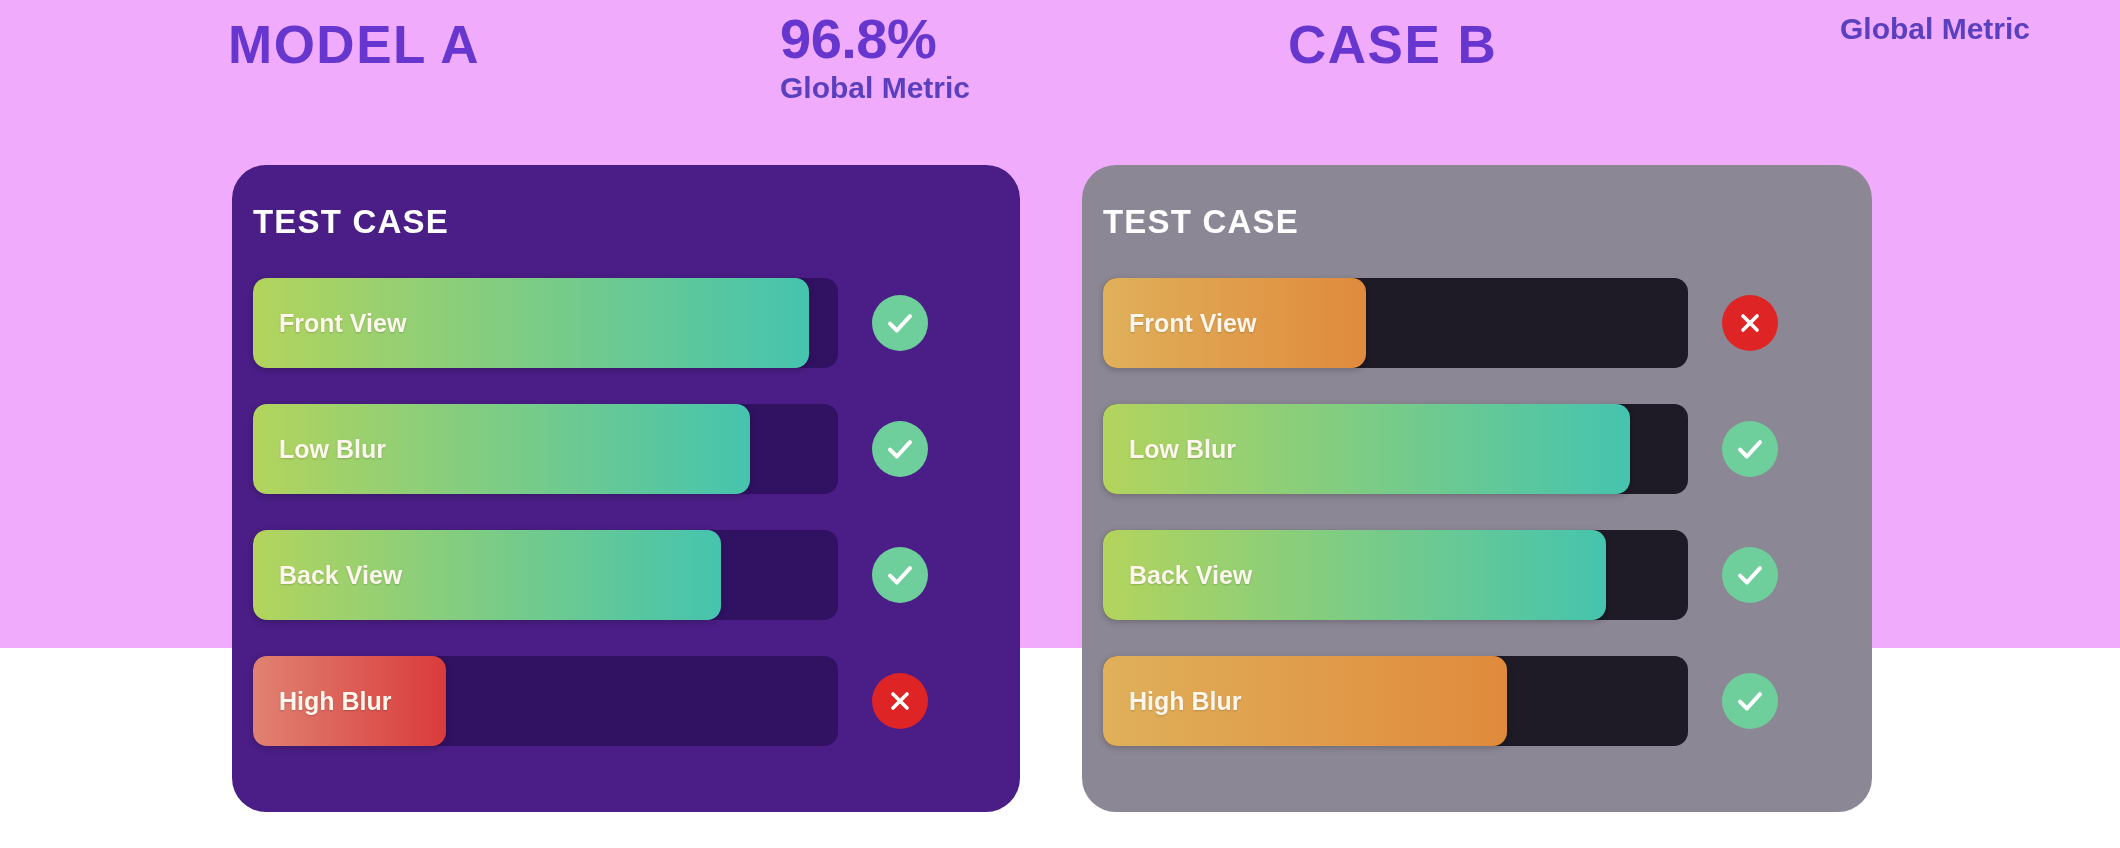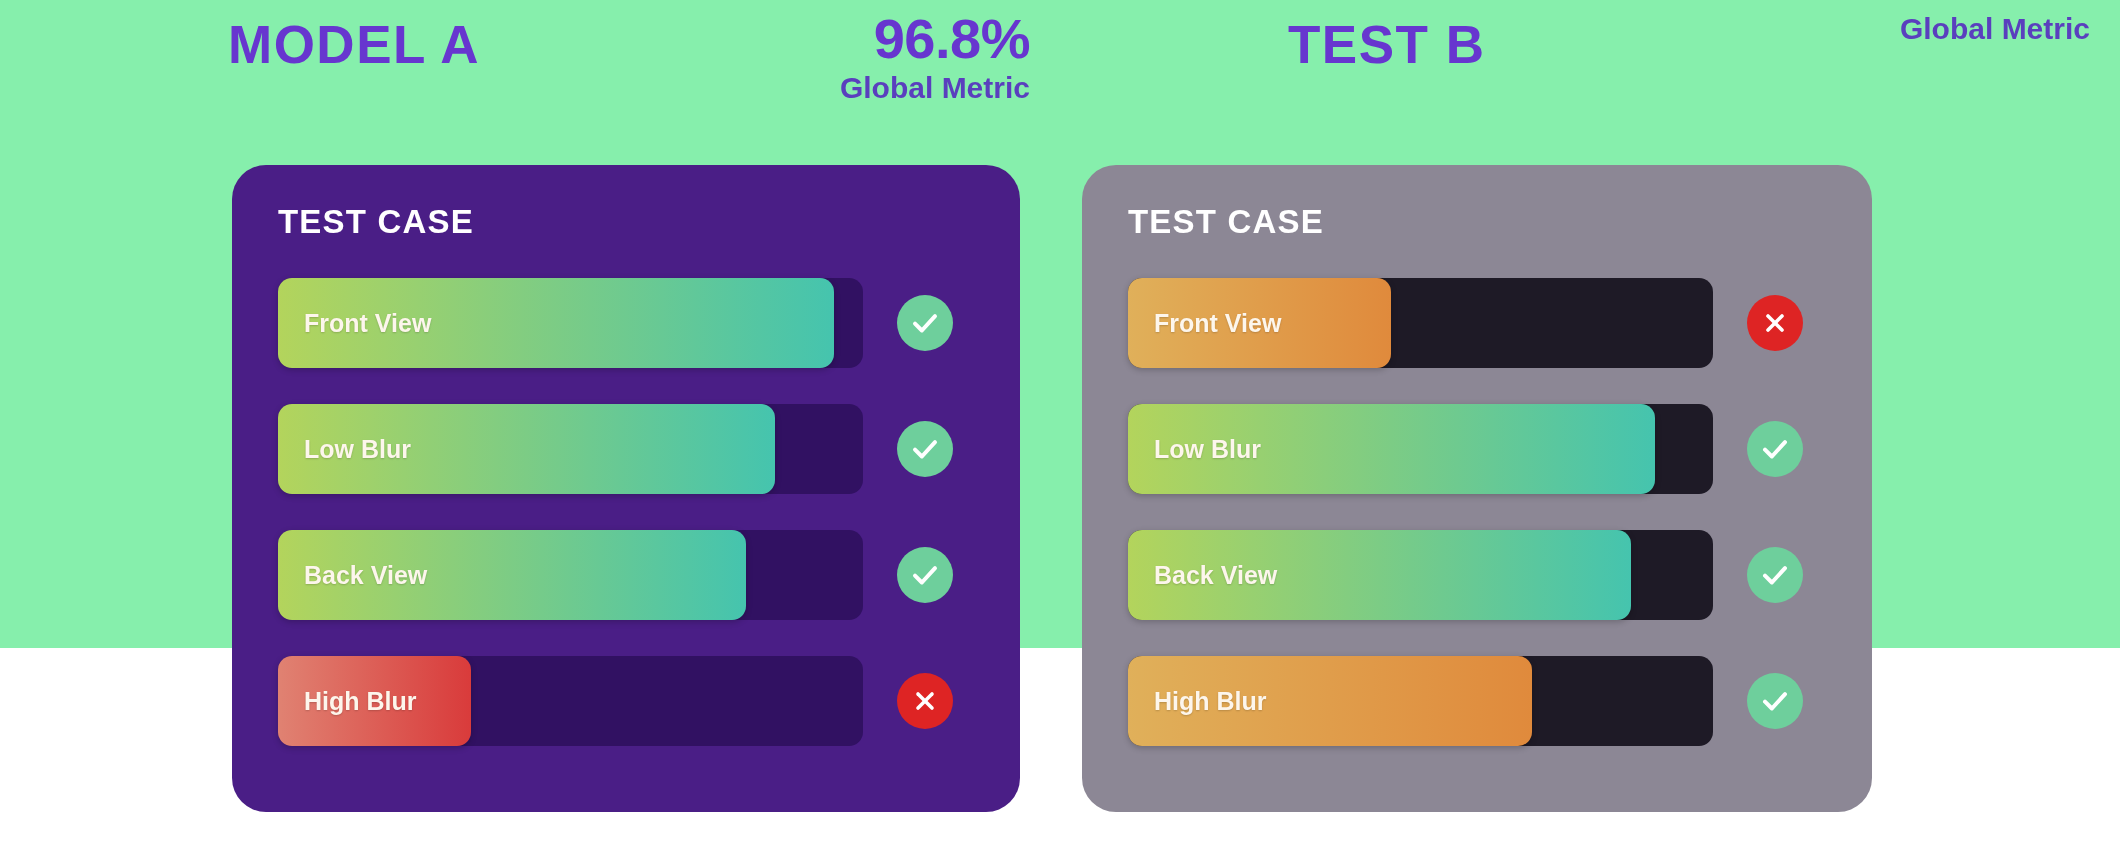--- a/index.html
+++ b/index.html
@@ -12,21 +12,21 @@
     height: 848px;
     overflow: hidden;
     font-family: "Liberation Sans", sans-serif;
     -webkit-font-smoothing: antialiased;
   }
 
   .stage {
     position: relative;
     width: 2120px;
     height: 648px;
-    background: #86efac;
+    background: #f0abfc;
   }
 
   
   .panel {
     position: absolute;
     top: 0;
     height: 848px;
   }
   .panel--a { left: 0px;    width: 1060px; }
   .panel--b { left: 1060px; width: 1060px; }
@@ -50,21 +50,21 @@
     color: #6736cf;
     line-height: 1;
     white-space: nowrap;
   }
 
   .metric-block {
     position: absolute;
     top: 10px;
     left: 780px;
     width: 250px;
-    text-align: right;
+    text-align: left;
   }
   .metric-value {
     font-size: 56px;
     font-weight: bold;
     color: #6736cf;
     line-height: 1.05;
     letter-spacing: -0.5px;
     white-space: nowrap;
   }
   .metric-label {
@@ -78,21 +78,21 @@
 
   
   .card {
     position: absolute;
     top: 165px;
     left: 232px;
     width: 788px;
     height: 647px;
     border-radius: 34px;
     box-sizing: border-box;
-    padding: 40px 46px 40px 46px;
+    padding: 40px 46px 40px 21px;
   }
   .card--a { background: #4a1e86; }
   .card--b { background: #8c8795; left: 22px; width: 790px; }
 
   .card-title {
     font-size: 33px;
     font-weight: bold;
     letter-spacing: 1.2px;
     color: #ffffff;
     line-height: 1;
@@ -231,21 +231,21 @@
             </div>
         </div>
 
       </div>
     </div>
   </div>
 
   <div class="panel panel--b">
 
     <div class="panel-header">
-      <div class="model-name">TEST B</div>
+      <div class="model-name">CASE B</div>
 
       <div class="metric-block">
         <div class="metric-label">Global Metric</div>
       </div>
     </div>
 
     <div class="card card--b">
       <div class="card-title">TEST CASE</div>
 
       <div class="rows">

